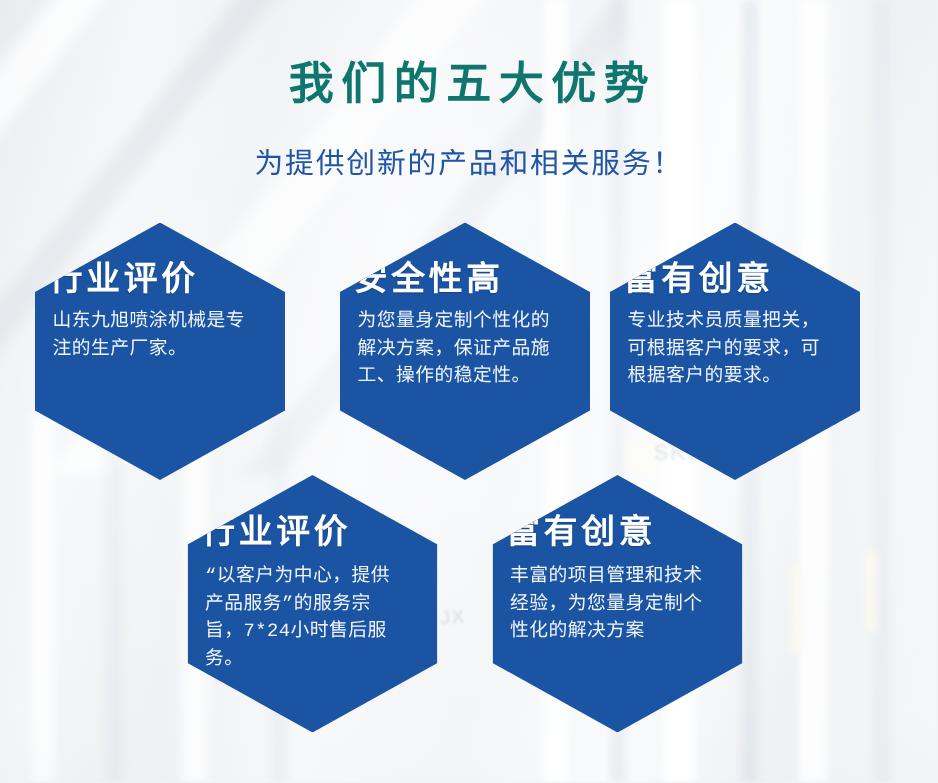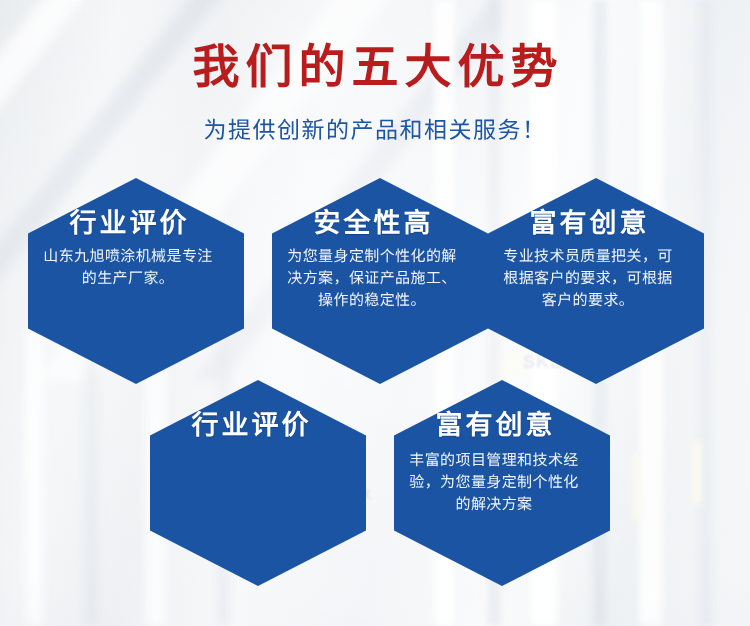--- a/index.html
+++ b/index.html
@@ -114,50 +114,49 @@
   
   .heading {
     position: absolute;
     left: 0;
     top: 38px;
     width: 750px;
     text-align: center;
     z-index: 5;
   }
   .heading-title {
-    font-size: 47px;
+    font-size: 36px;
     line-height: 58px;
     font-weight: bold;
-    color: #b91c1c;
+    color: #0f766e;
     letter-spacing: 6px;
     text-indent: 6px;
     font-family: "Liberation Serif", "DejaVu Serif", serif;
   }
   .heading-sub {
     margin-top: 20px;
     font-size: 23px;
     line-height: 30px;
     color: #1e55a5;
     letter-spacing: 1.5px;
     font-family: "Liberation Serif", "DejaVu Serif", serif;
   }
 
   
   .hex-layer { position: absolute; inset: 0; z-index: 4; }
 
   .hex {
     position: absolute;
-    width: 216px;
+    width: 200px;
     height: 206px;
     background: #1a54a3;
     -webkit-clip-path: polygon(50% 0%, 100% 27%, 100% 73%, 50% 100%, 0% 73%, 0% 27%);
     clip-path: polygon(50% 0%, 100% 27%, 100% 73%, 50% 100%, 0% 73%, 0% 27%);
     box-sizing: border-box;
     padding: 28px 24px 0 8px;
-    text-align: center;
   }
   .hex-title {
     font-size: 27px;
     line-height: 34px;
     font-weight: bold;
     color: #ffffff;
     letter-spacing: 3px;
     text-indent: 3px;
     font-family: "Liberation Serif", "DejaVu Serif", serif;
     text-shadow: 0 1px 1px rgba(8,40,84,.35);
@@ -216,20 +215,21 @@
       <div class="hex-desc">为您量身定制个性化的解决方案，保证产品施工、操作的稳定性。</div>
     </div>
 
     <div class="hex hex-3">
       <div class="hex-title">富有创意</div>
       <div class="hex-desc">专业技术员质量把关，可根据客户的要求，可根据客户的要求。</div>
     </div>
 
     <div class="hex hex-4">
       <div class="hex-title">行业评价</div>
+      <div class="hex-desc">“以客户为中心，提供产品服务”的服务宗旨，7*24小时售后服务。</div>
     </div>
 
     <div class="hex hex-5">
       <div class="hex-title">富有创意</div>
       <div class="hex-desc">丰富的项目管理和技术经验，为您量身定制个性化的解决方案</div>
     </div>
 
   </div>
 </div>
 

